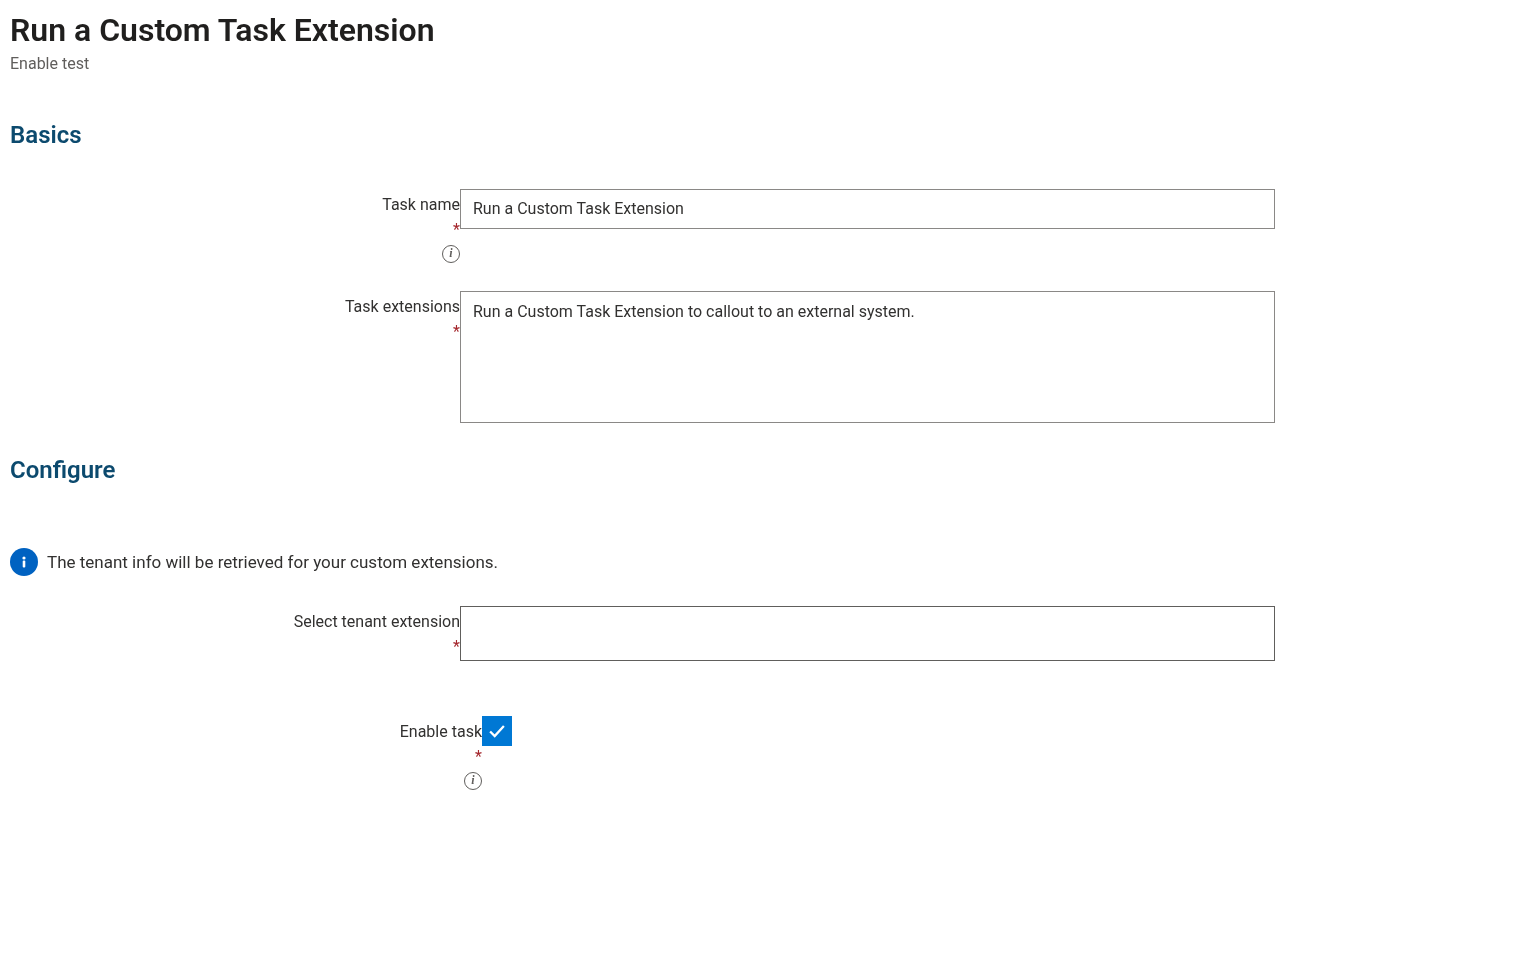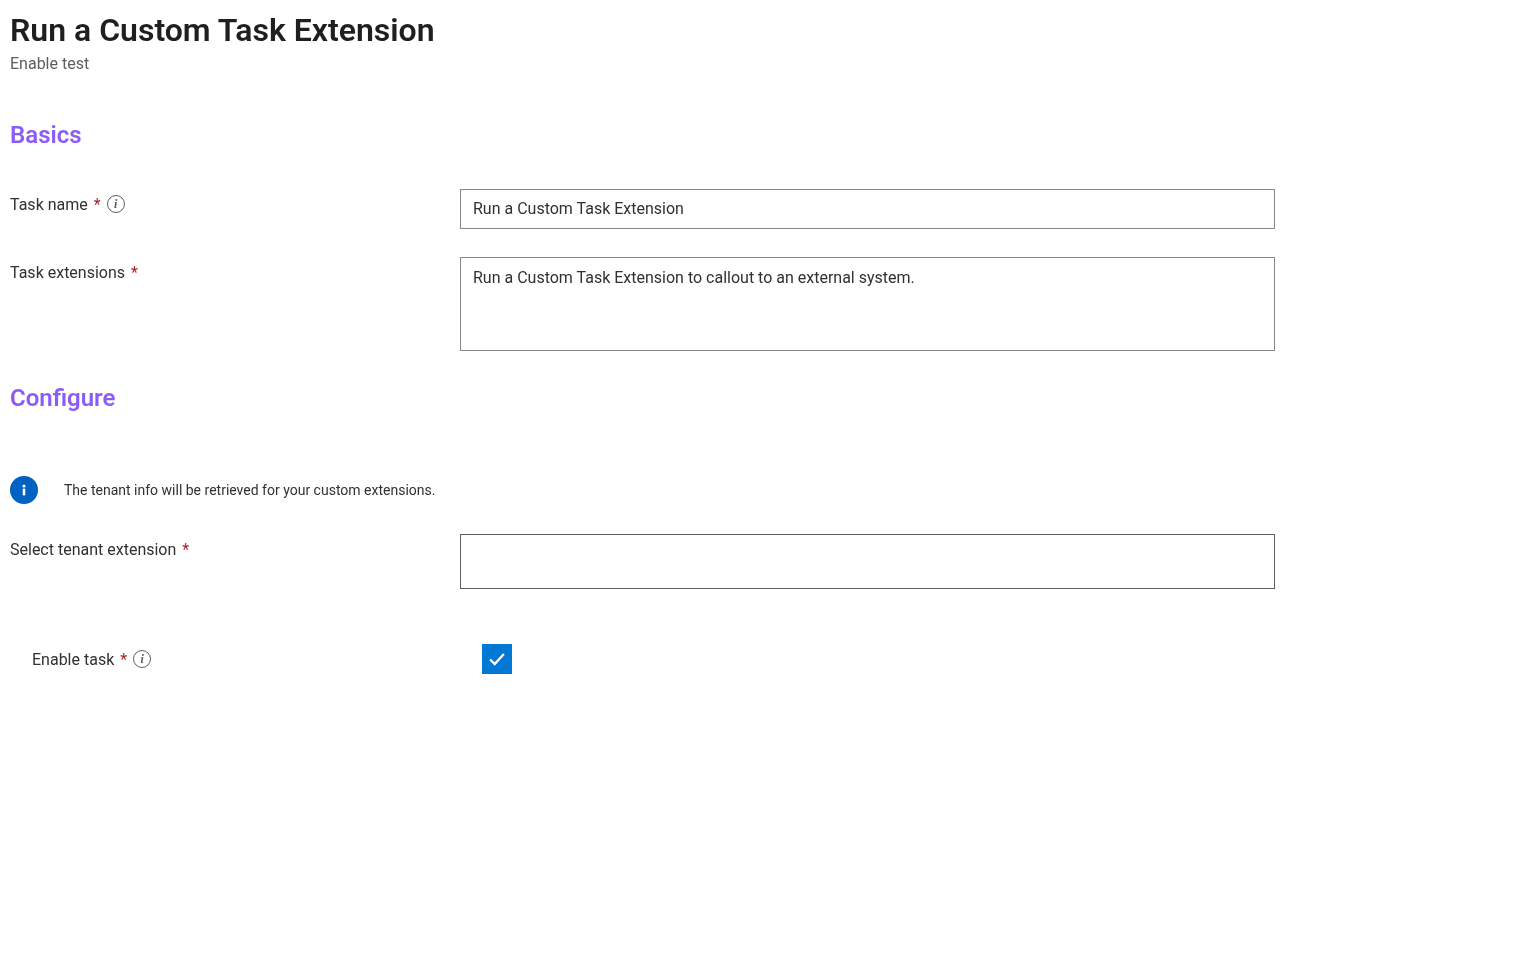--- a/index.html
+++ b/index.html
@@ -22,63 +22,64 @@
     }
     .page-subtitle {
       font-size: 16px;
       font-weight: 400;
       color: #605e5c;
       margin-top: 2px;
     }
     .section-title {
       font-size: 24px;
       font-weight: 600;
-      color: #8b5cf6;
+      color: #0c4a6e;
       margin-top: 48px;
       margin-bottom: 40px;
     }
     .section-title.configure {
       margin-top: 30px;
       margin-bottom: 64px;
     }
     .form-row {
       display: flex;
       align-items: flex-start;
       margin-bottom: 28px;
     }
     .label-col {
       width: 450px;
       flex-shrink: 0;
       display: flex;
-      align-items: center;
+      align-items: flex-end;
       gap: 6px;
       padding-top: 6px;
       font-size: 16px;
       color: #323130;
+      flex-direction: column;
     }
     .required {
       color: #a4262c;
     }
     .input-col {
       width: 815px;
     }
     .text-input {
       width: 100%;
       height: 40px;
       padding: 6px 12px;
       font-size: 16px;
       font-family: inherit;
       color: #323130;
       border: 1px solid #8a8886;
       background: #ffffff;
       outline: none;
     }
     .textarea-input {
       width: 100%;
-      height: 94px;
+      height: 132px;
       padding: 10px 12px;
       font-size: 16px;
       font-family: inherit;
       color: #323130;
       border: 1px solid #8a8886;
       background: #ffffff;
       outline: none;
       resize: none;
     }
     .select-input {
@@ -106,23 +107,23 @@
       font-family: serif;
       font-style: italic;
       cursor: default;
     }
     .info-icon::before {
       content: "i";
     }
     .notice-row {
       display: flex;
       align-items: center;
-      gap: 26px;
+      gap: 9px;
       margin-bottom: 30px;
-      font-size: 14px;
+      font-size: 17px;
       color: #323130;
     }
     .notice-icon {
       width: 28px;
       height: 28px;
       border-radius: 50%;
       background: #0062c1;
       color: #ffffff;
       display: inline-flex;
       align-items: center;

